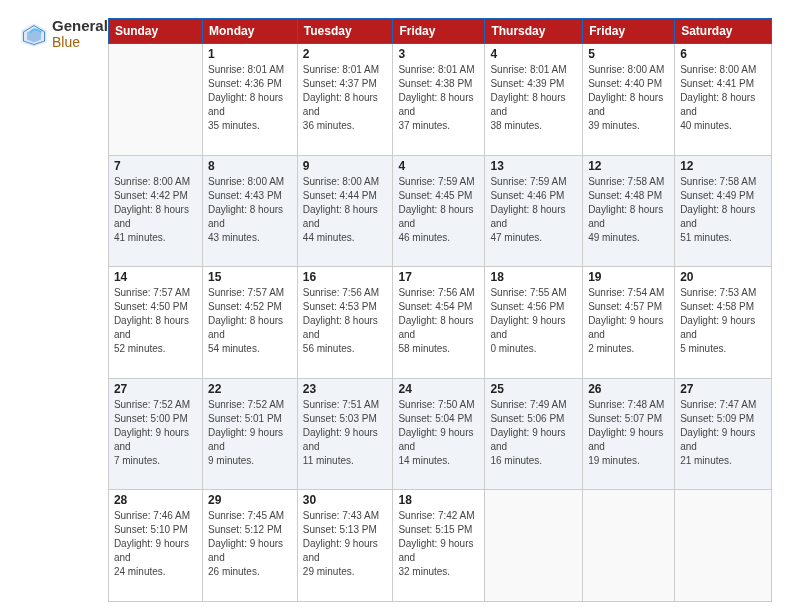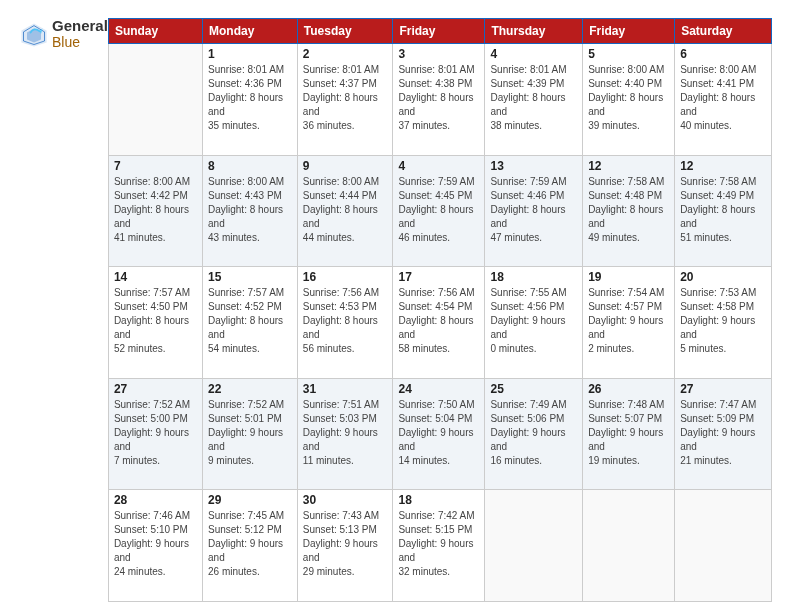--- a/index.html
+++ b/index.html
@@ -225,21 +225,21 @@
         <tr class="row-alt">
           <td>
             <span class="day-number">27</span>
             <div class="day-info">Sunrise: 7:52 AM<br>Sunset: 5:00 PM<br>Daylight: 9 hours and<br>7 minutes.</div>
           </td>
           <td>
             <span class="day-number">22</span>
             <div class="day-info">Sunrise: 7:52 AM<br>Sunset: 5:01 PM<br>Daylight: 9 hours and<br>9 minutes.</div>
           </td>
           <td>
-            <span class="day-number">31</span>
+            <span class="day-number">23</span>
             <div class="day-info">Sunrise: 7:51 AM<br>Sunset: 5:03 PM<br>Daylight: 9 hours and<br>11 minutes.</div>
           </td>
           <td>
             <span class="day-number">24</span>
             <div class="day-info">Sunrise: 7:50 AM<br>Sunset: 5:04 PM<br>Daylight: 9 hours and<br>14 minutes.</div>
           </td>
           <td>
             <span class="day-number">25</span>
             <div class="day-info">Sunrise: 7:49 AM<br>Sunset: 5:06 PM<br>Daylight: 9 hours and<br>16 minutes.</div>
           </td>

